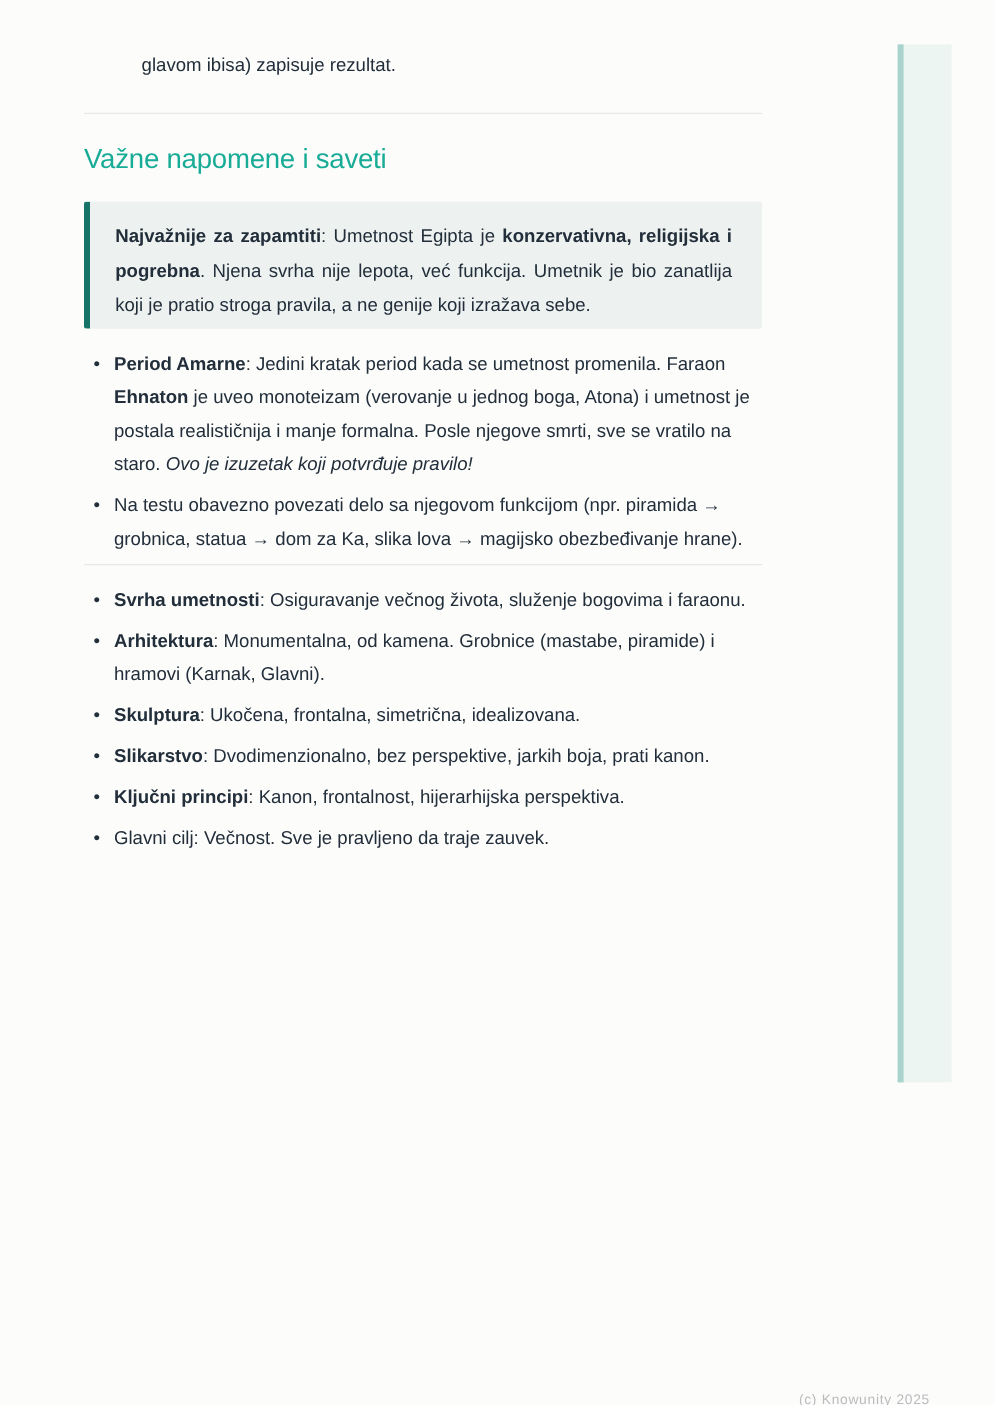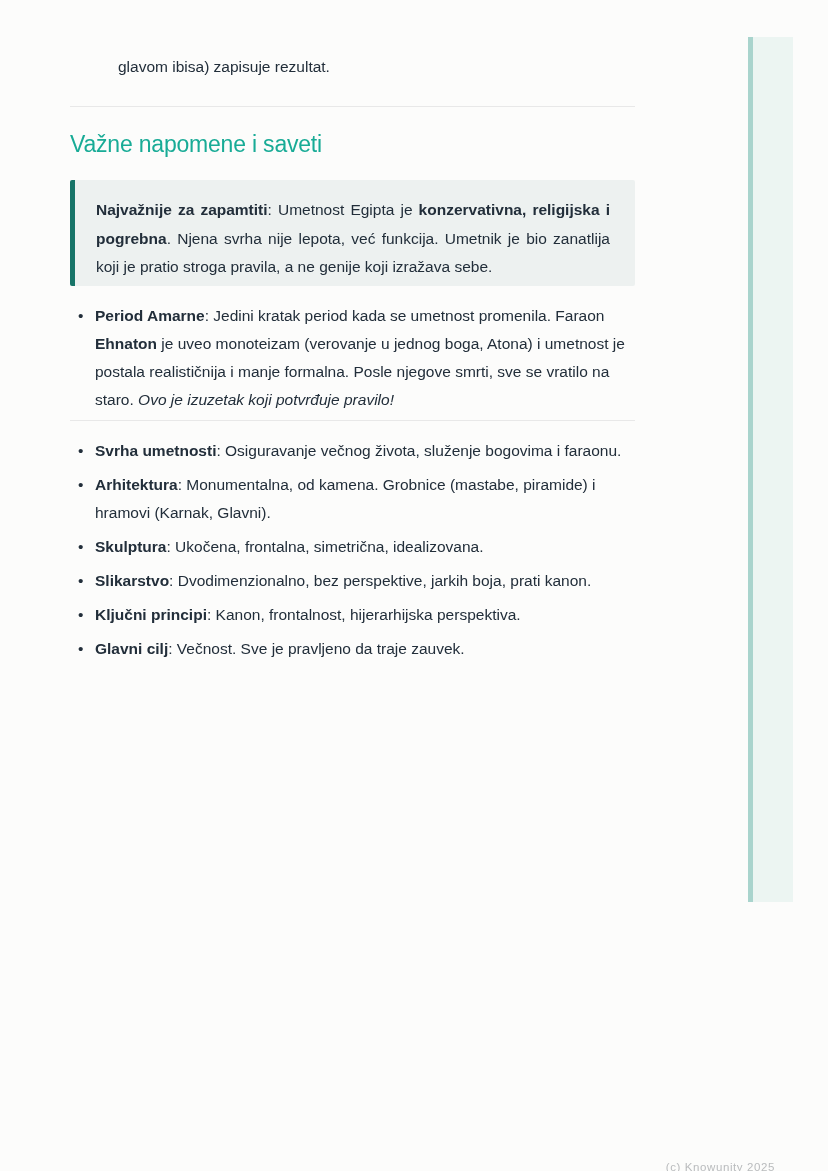--- a/index.html
+++ b/index.html
@@ -14,21 +14,21 @@
   .page{position:absolute;inset:0;}
   .side-strip{
     position:absolute;
     left:748px;top:37px;
     width:40px;height:865px;
     background:var(--strip_fill,#ecf5f2);
     border-left:5px solid var(--strip_edge,#a9d4cd);
   }
   .content{
     position:absolute;
-    left:70px;top:16px;
+    left:70px;top:4px;
     width:565px;
   }
   .continuation{
     margin:37px 0 0 48px;
     font-size:15.5px;
     line-height:28px;
   }
   .divider{
     border:0;
     border-top:1px solid var(--divider,#e8e8e8);
@@ -98,31 +98,32 @@
     <div class="divider"></div>
 
     <h2 class="section-title">Važne napomene i saveti</h2>
 
     <div class="callout">
       <p class="callout-text"><span style="font-weight: 700;">Najvažnije za zapamtiti</span><span>: Umetnost Egipta je </span><span style="font-weight: 700;">konzervativna, religijska i pogrebna</span><span>. Njena svrha nije lepota, već funkcija. Umetnik je bio zanatlija koji je pratio stroga pravila, a ne genije koji izražava sebe.</span></p>
     </div>
 
     <ul class="bullets">
         <li><span style="font-weight: 700;">Period Amarne</span><span>: Jedini kratak period kada se umetnost promenila. Faraon </span><span style="font-weight: 700;">Ehnaton</span><span> je uveo monoteizam (verovanje u jednog boga, Atona) i umetnost je postala realističnija i manje formalna. Posle njegove smrti, sve se vratilo na staro. </span><span style="font-style: italic;">Ovo je izuzetak koji potvrđuje pravilo!</span></li>
+        <li><span>Na testu obavezno povezati delo sa njegovom funkcijom (npr. piramida → grobnica, statua → dom za Ka, slika lova → magijsko obezbeđivanje hrane).</span></li>
       </ul>
 
     <div class="divider d2"></div>
 
 
     <ul class="bullets">
         <li><span style="font-weight: 700;">Svrha umetnosti</span><span>: Osiguravanje večnog života, služenje bogovima i faraonu.</span></li>
         <li><span style="font-weight: 700;">Arhitektura</span><span>: Monumentalna, od kamena. Grobnice (mastabe, piramide) i hramovi (Karnak, Glavni).</span></li>
         <li><span style="font-weight: 700;">Skulptura</span><span>: Ukočena, frontalna, simetrična, idealizovana.</span></li>
         <li><span style="font-weight: 700;">Slikarstvo</span><span>: Dvodimenzionalno, bez perspektive, jarkih boja, prati kanon.</span></li>
         <li><span style="font-weight: 700;">Ključni principi</span><span>: Kanon, frontalnost, hijerarhijska perspektiva.</span></li>
-        <li><span style="font-weight: 700;">Glavni cilj</span><span>: Večnost. Sve je pravljeno da traje zauvek.</span></li>
+        <li><span style="font-weight: 400;">Glavni cilj</span><span>: Večnost. Sve je pravljeno da traje zauvek.</span></li>
       </ul>
 
   </div>
 
   <div class="footer">(c) Knowunity 2025</div>
 
 </div>
 
 </body></html>

